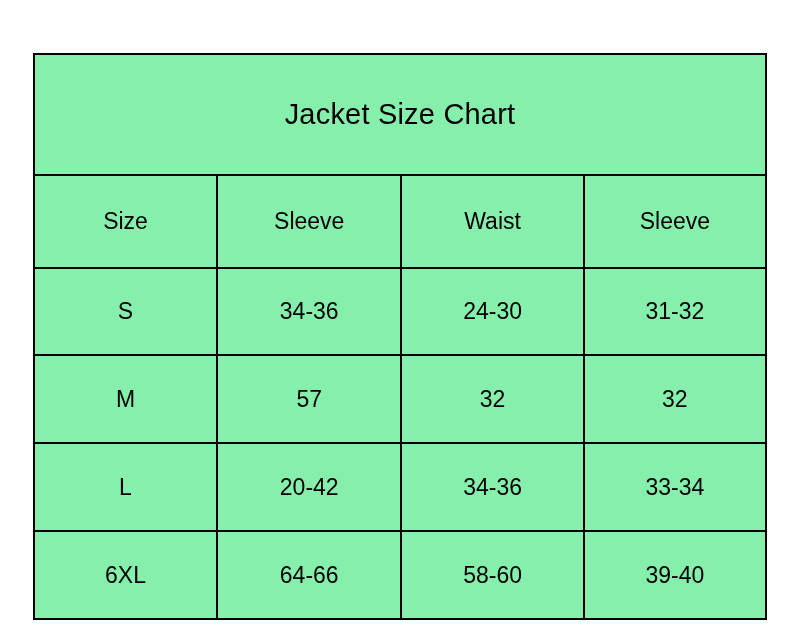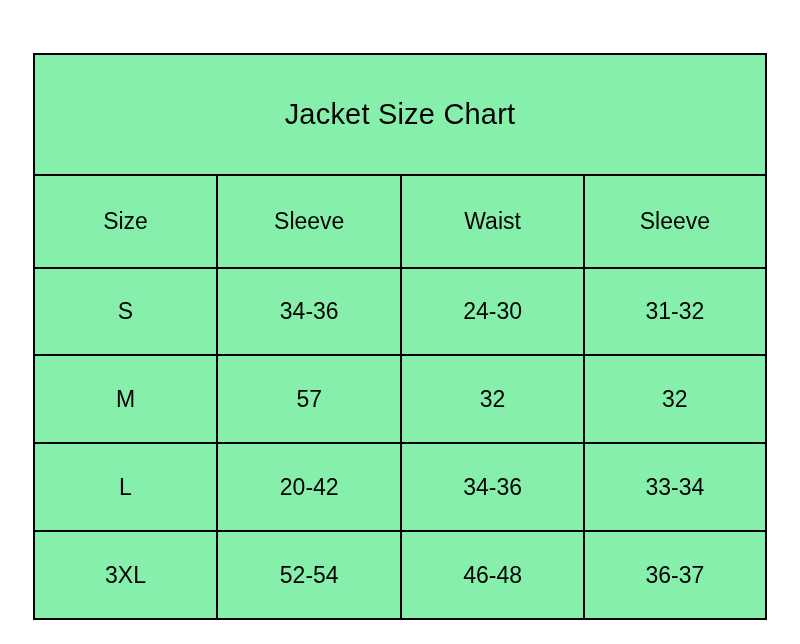--- a/index.html
+++ b/index.html
@@ -97,21 +97,21 @@
           <td class="body-cell">32</td>
           <td class="body-cell">32</td>
         </tr>
         <tr>
           <td class="body-cell">L</td>
           <td class="body-cell">20-42</td>
           <td class="body-cell">34-36</td>
           <td class="body-cell">33-34</td>
         </tr>
         <tr>
-          <td class="body-cell">3XL</td>
-          <td class="body-cell">52-54</td>
-          <td class="body-cell">46-48</td>
-          <td class="body-cell">36-37</td>
+          <td class="body-cell">6XL</td>
+          <td class="body-cell">64-66</td>
+          <td class="body-cell">58-60</td>
+          <td class="body-cell">39-40</td>
         </tr>
       </tbody>
     </table>
   </div>
 </div>
 
 </body></html>

